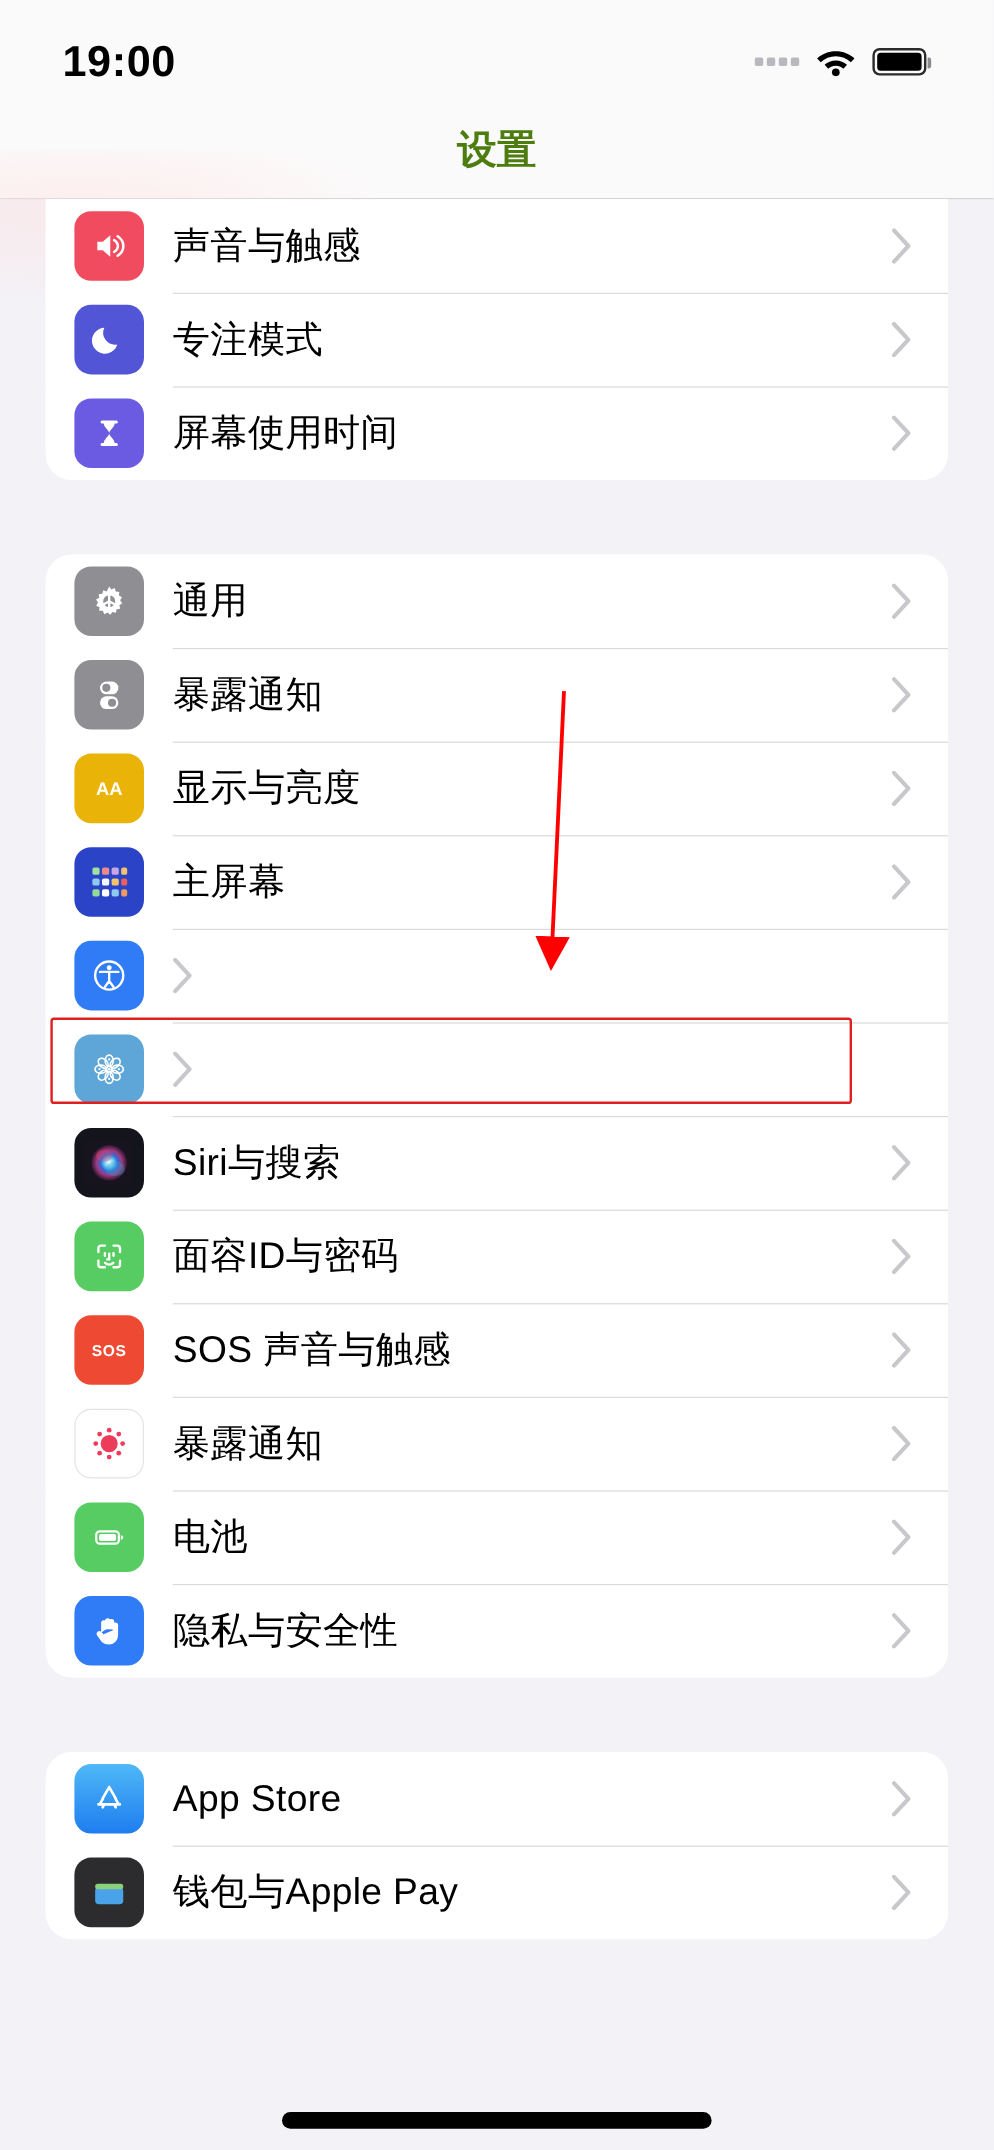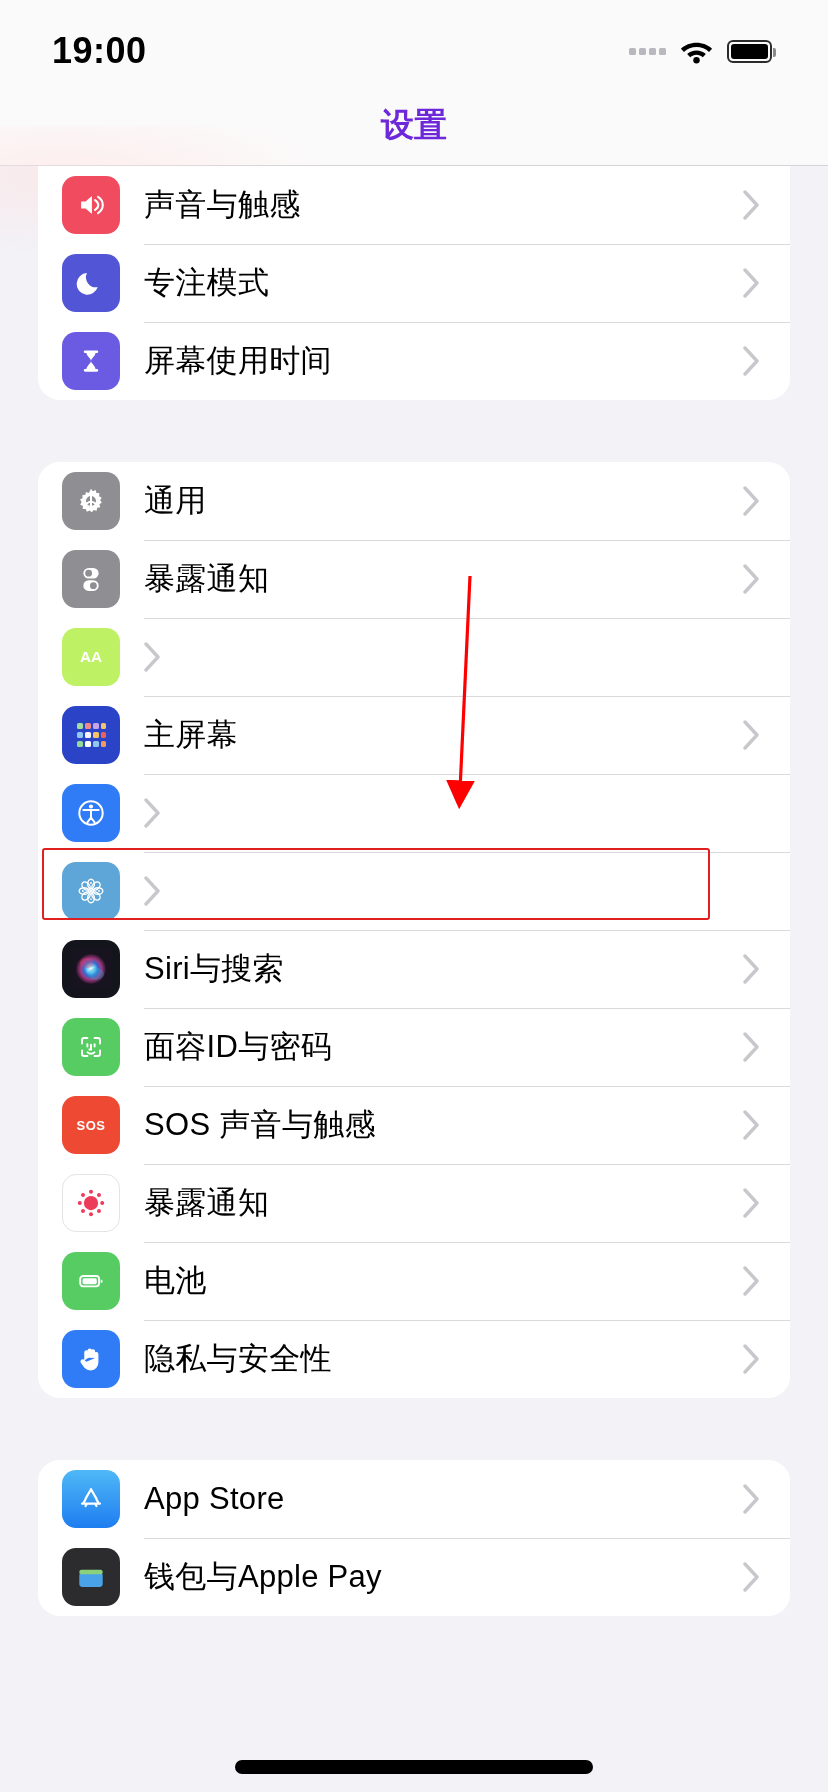--- a/index.html
+++ b/index.html
@@ -29,21 +29,21 @@
     background:#8a8a8e; border-radius:0 2px 2px 0; }
   .batt i{ position:absolute; left:2px; top:2px; bottom:2px; right:2px; background:#000; border-radius:3px; }
 
   
   .navbar{
     height:80px; background:#FBFAFA;
     display:flex; align-items:center; justify-content:center;
     border-bottom:1px solid #D4D4D8;
     position:relative;
   }
-  .nav-title{ font-size:33px; font-weight:700; color:#6d28d9; }
+  .nav-title{ font-size:33px; font-weight:700; color:#4d7c0f; }
   
   .header-wash{
     position:absolute; left:0; top:40px; width:330px; height:130px;
     background:radial-gradient(ellipse at 20% 40%, rgba(255,226,226,.55), rgba(255,255,255,0) 70%);
     pointer-events:none;
   }
 
   
   .content{ position:relative; }
   .group{
@@ -201,25 +201,26 @@
         </span>
         <span class="row-label">暴露通知</span>
         <span class="chev">
           <svg viewBox="0 0 17 30" width="17" height="30">
               <path d="M2 2l12 13L2 28" stroke="#C2C2C7" stroke-width="3.4" fill="none" stroke-linecap="round" stroke-linejoin="round"></path>
             </svg>
         </span>
       </div>
 
       <div class="row">
-        <span class="row-icon" style="background:#bef264">
+        <span class="row-icon" style="background:#eab308">
           <svg viewBox="0 0 40 40" width="36" height="36">
             <text x="20" y="26" font-family="Liberation Sans, sans-serif" font-size="17" font-weight="700" fill="#fff" text-anchor="middle">AA</text>
           </svg>
         </span>
+        <span class="row-label">显示与亮度</span>
         <span class="chev">
           <svg viewBox="0 0 17 30" width="17" height="30">
               <path d="M2 2l12 13L2 28" stroke="#C2C2C7" stroke-width="3.4" fill="none" stroke-linecap="round" stroke-linejoin="round"></path>
             </svg>
         </span>
       </div>
 
       <div class="row">
         <span class="row-icon" style="background:#2B44C7">
           <svg viewBox="0 0 40 40" width="40" height="40">

